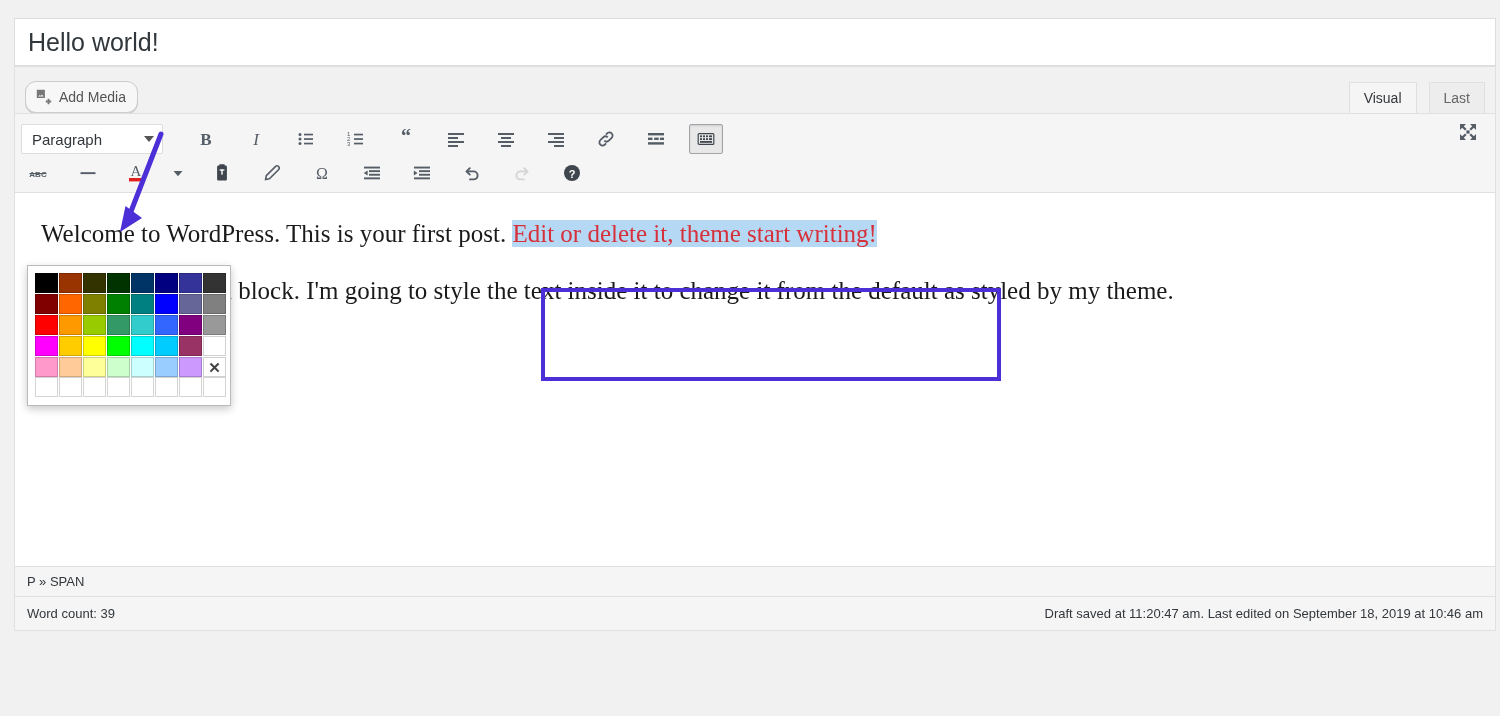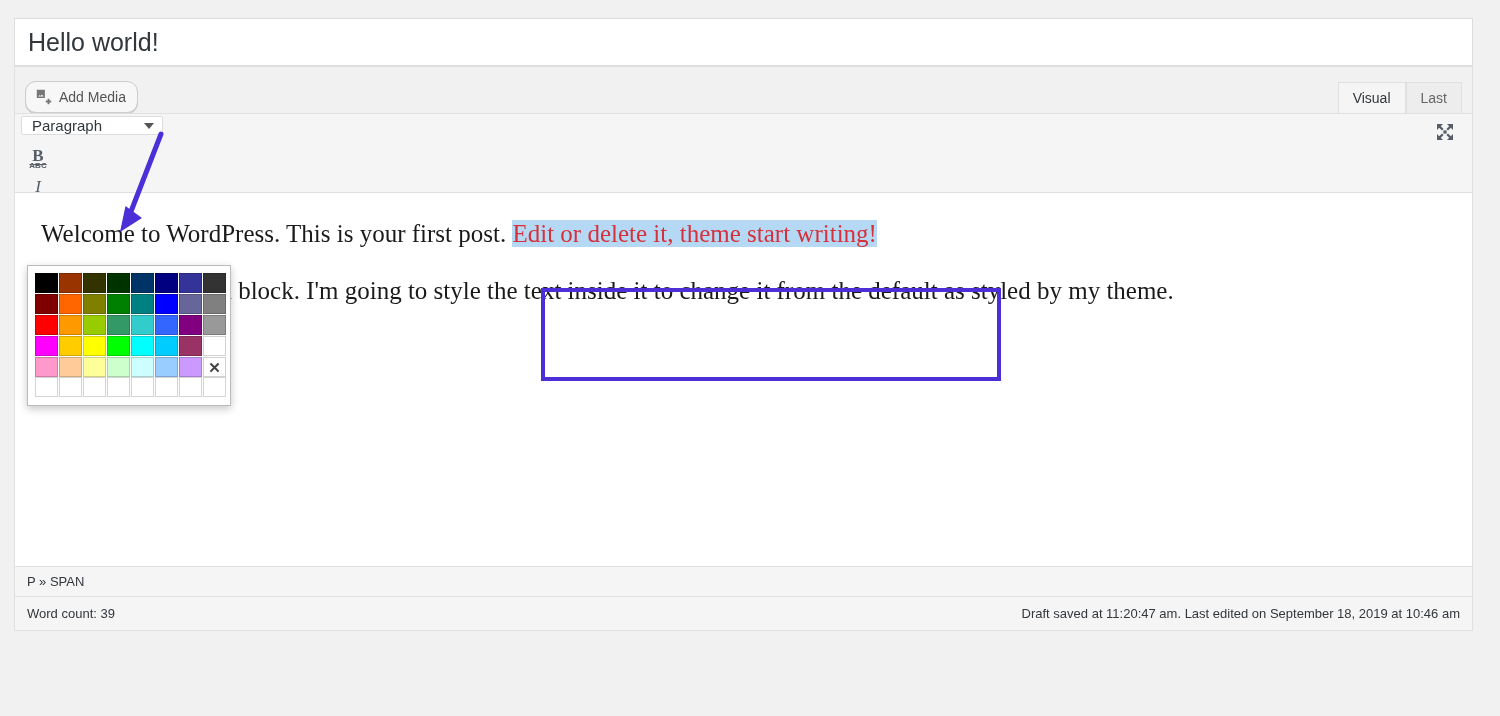--- a/index.html
+++ b/index.html
@@ -11,21 +11,21 @@
     font-family: "Liberation Sans", sans-serif;
     font-size: 13px;
     color: #23282d;
     overflow: hidden;
   }
 
   .page {
     position: relative;
     width: 1500px;
     height: 716px;
-    padding: 18px 27px 0 14px;
+    padding: 18px 4px 0 14px;
   }
 
   
   .title-wrap {
     background: #fff;
     border: 1px solid #ddd;
     height: 48px;
     display: flex;
     align-items: center;
     padding: 0 10px;
@@ -100,21 +100,21 @@
     color: #555;
     font-size: 14px;
     font-family: "Liberation Sans", sans-serif;
     padding: 5px 11px 6px 9px;
     cursor: pointer;
     box-shadow: 0 1px 0 #ccc;
     height: 32px;
   }
   .media-icon { width: 18px; height: 18px; display: block; }
 
-  .tabs { display: flex; align-items: flex-end; gap: 0; }
+  .tabs { display: flex; align-items: flex-end; gap: 12px; }
   .tab {
     border: 1px solid #e0e0e0;
     border-bottom: none;
     background: #ededed;
     color: #666;
     font-size: 14px;
     padding: 7px 14px 8px;
     cursor: pointer;
     position: relative;
     top: 1px;
@@ -127,24 +127,23 @@
 
   
   .toolbar {
     background: #f5f5f5;
     border-top: 1px solid #e0e0e0;
     padding: 2px 6px 4px 6px;
     position: relative;
   }
   .tb-row {
     display: flex;
-    align-items: flex-start;
+    align-items: flex-end;
     height: 38px;
-    gap: 9px;
-    flex-direction: column;
+    gap: 16px;
   }
   .tb-row.row2 { height: 34px; }
 
   .fmt-select {
     display: inline-flex;
     align-items: center;
     justify-content: space-between;
     min-width: 142px;
     height: 30px;
     background: #fff;

